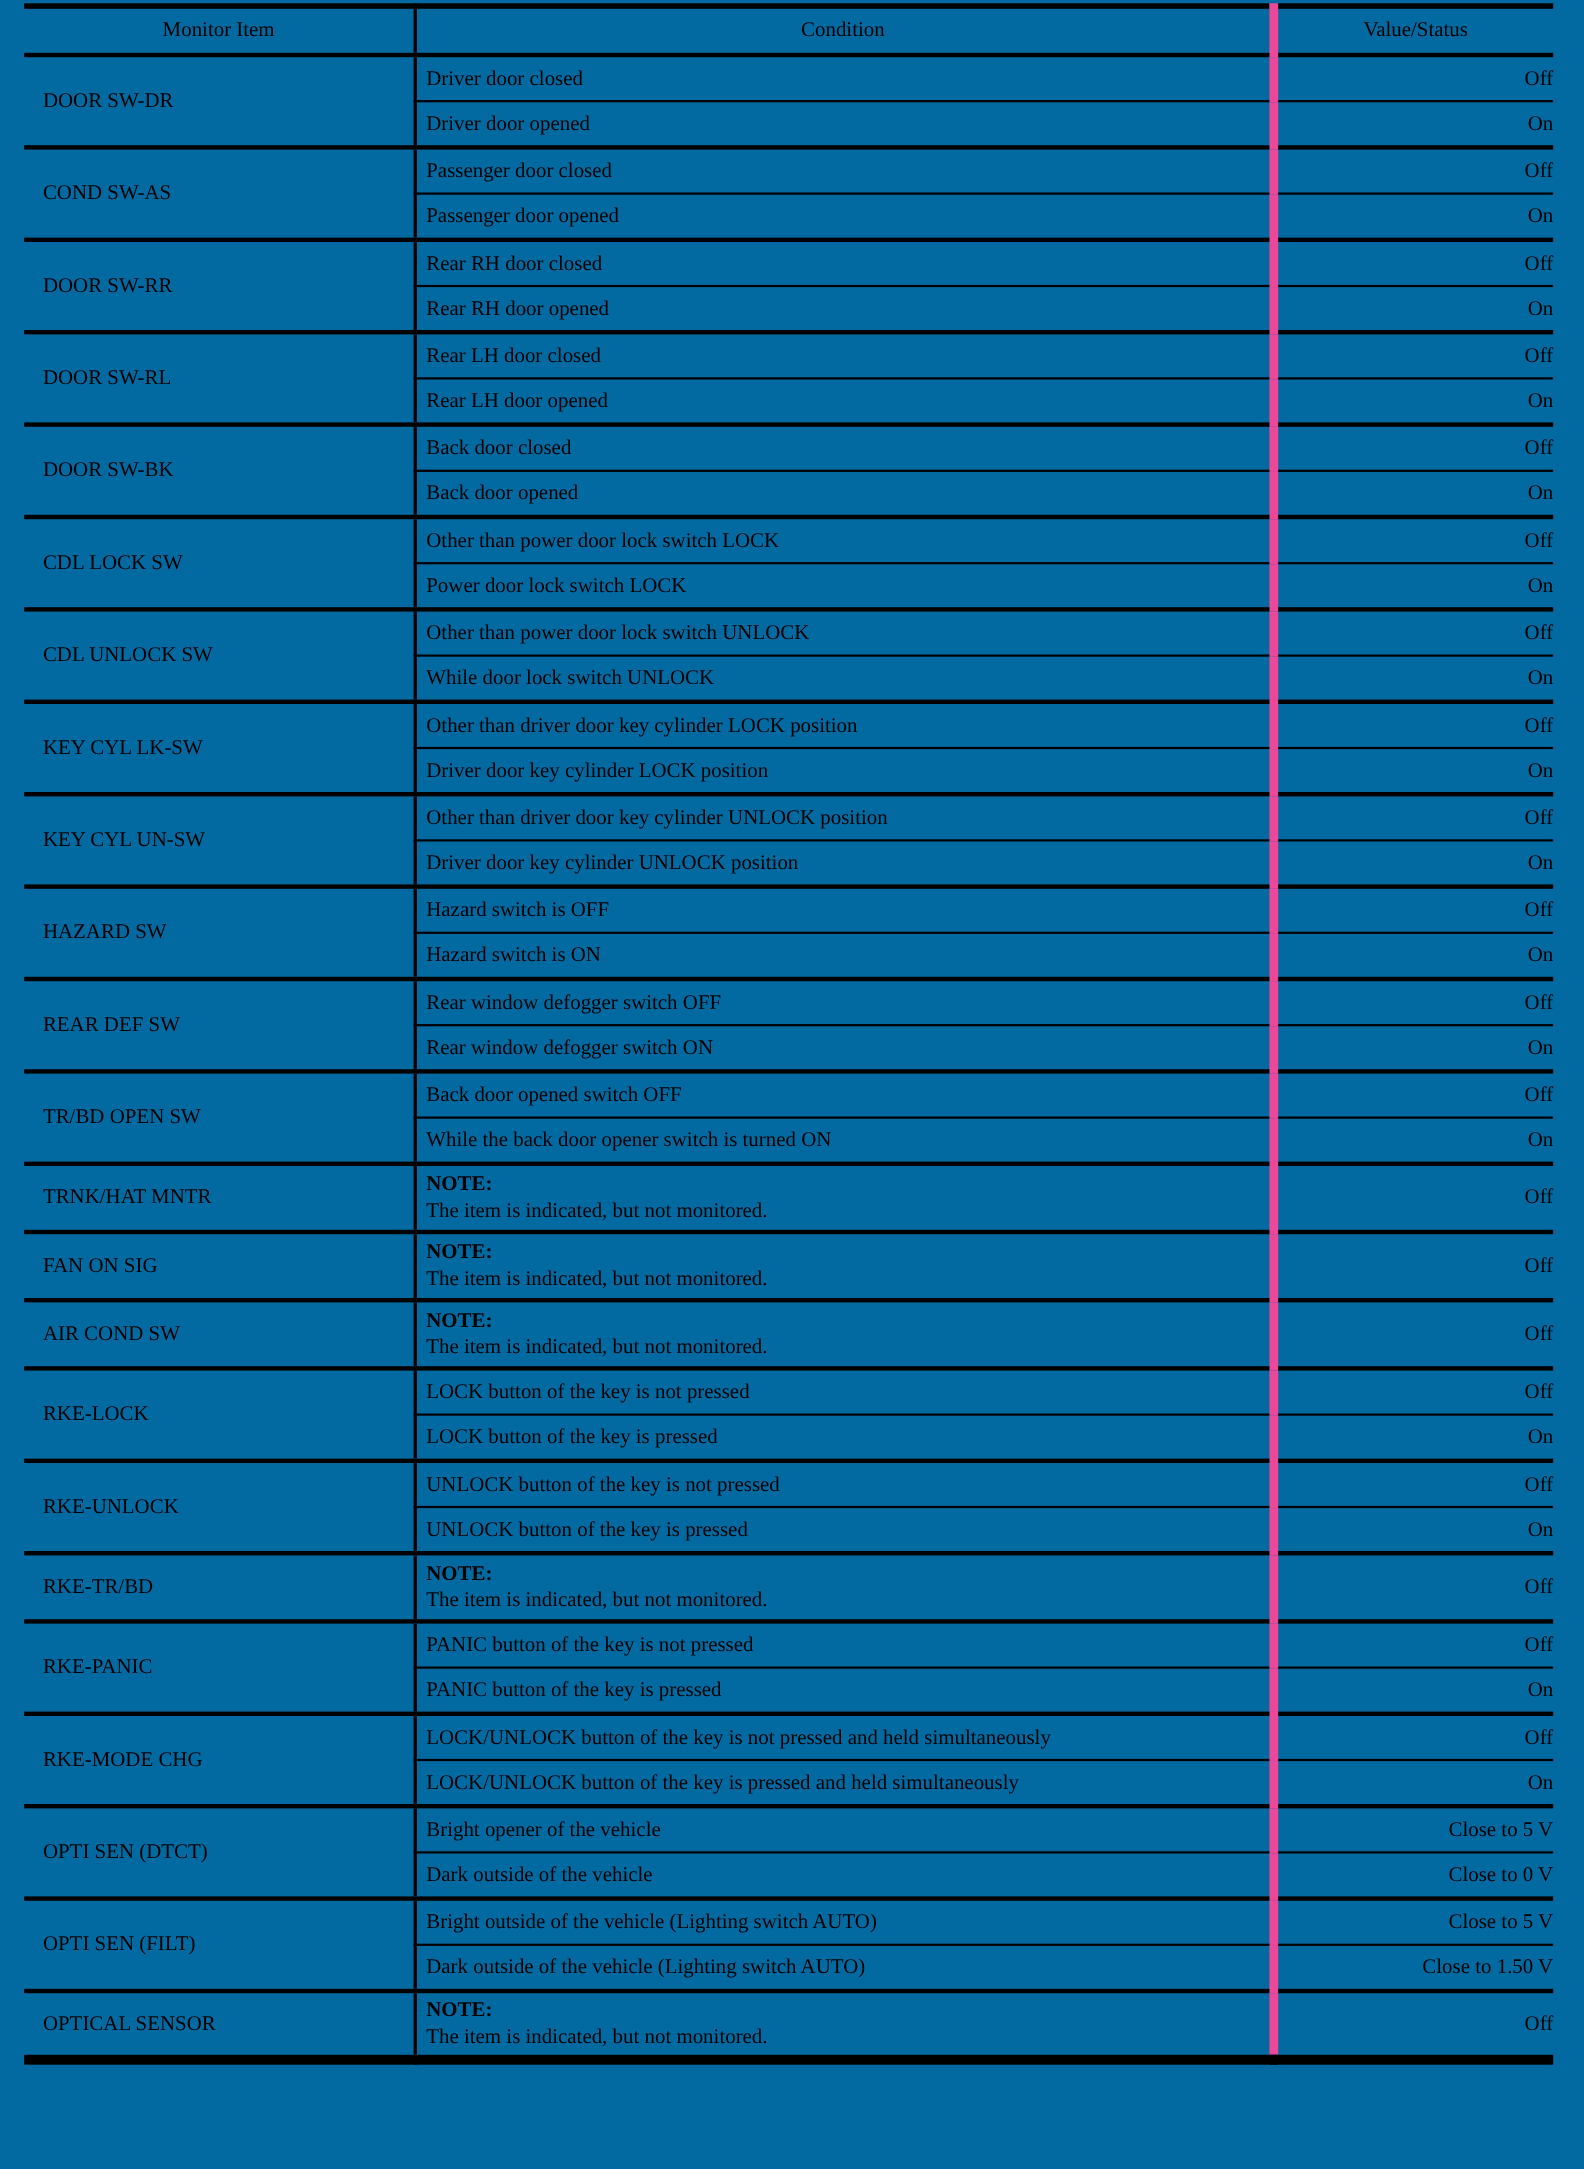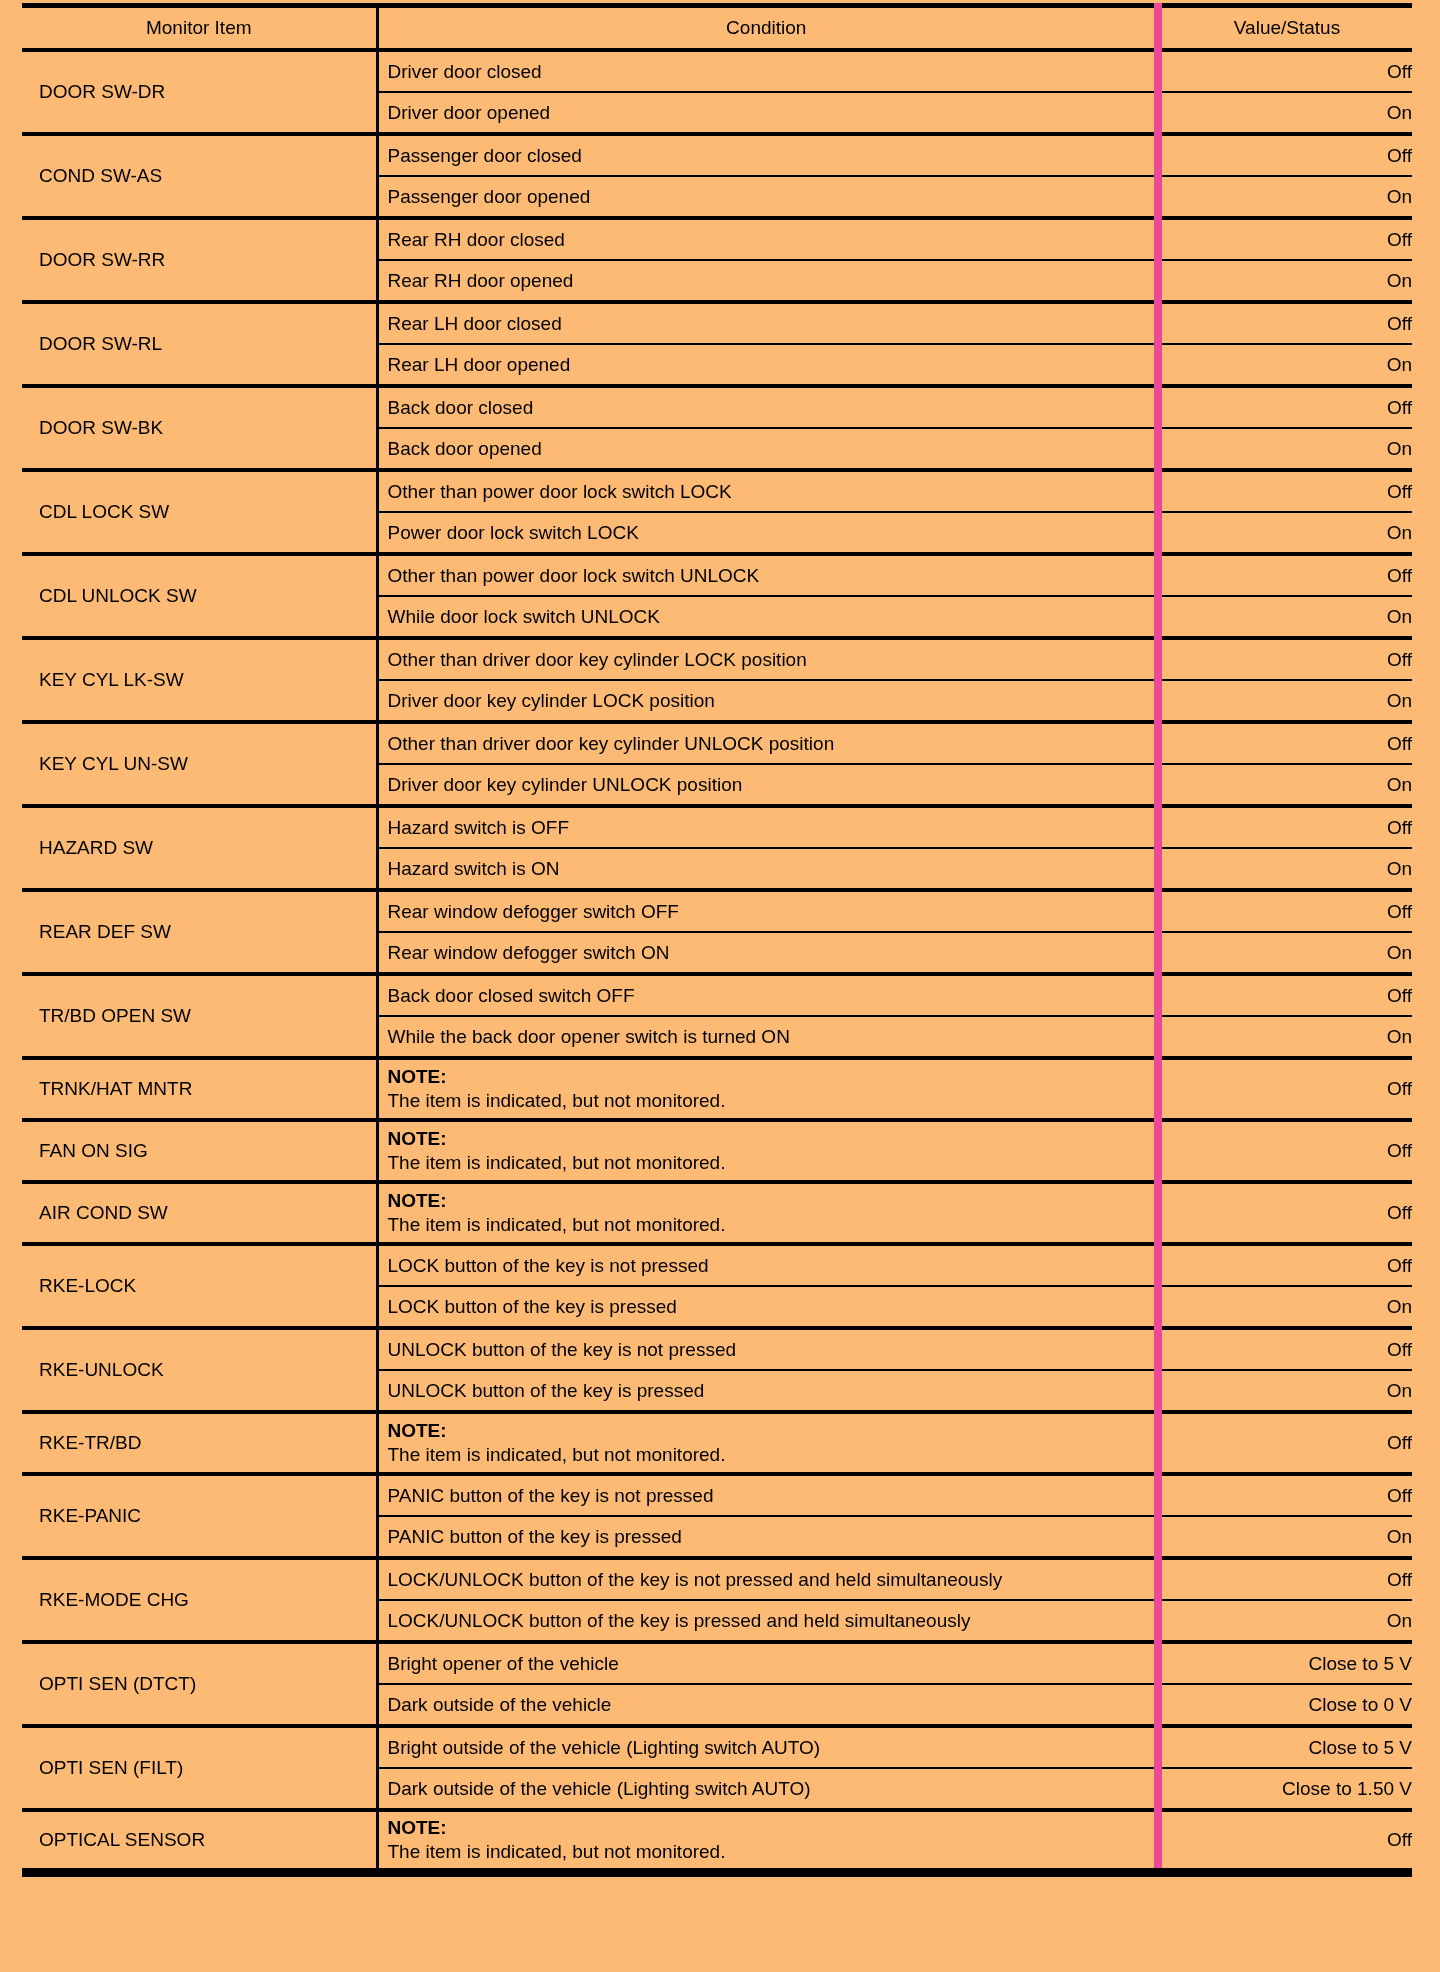--- a/index.html
+++ b/index.html
@@ -4,22 +4,22 @@
 <style>
   html, body {
     margin: 0;
     padding: 0;
     background: #ffffff;
   }
   .page {
     position: relative;
     width: 1440px;
     height: 1972px;
-    background: #fdba74;
-    font-family: Liberation Sans, sans-serif;
+    background: #0369a1;
+    font-family: Liberation Serif, serif;
     color: #000000;
     overflow: hidden;
   }
   table.monitor-table {
     border-collapse: collapse;
     table-layout: fixed;
     margin-left: 22px;
     margin-top: 3px;
     width: 1390px;
     border-top: 5px solid #000;
@@ -164,21 +164,21 @@
           <td class="item" rowspan="2">REAR DEF SW</td>
           <td class="cond">Rear window defogger switch OFF</td>
           <td class="val">Off</td>
         </tr>
         <tr class="sub-row row-normal">
           <td class="cond">Rear window defogger switch ON</td>
           <td class="val">On</td>
         </tr>
         <tr class="group-start row-normal">
           <td class="item" rowspan="2">TR/BD OPEN SW</td>
-          <td class="cond">Back door closed switch OFF</td>
+          <td class="cond">Back door opened switch OFF</td>
           <td class="val">Off</td>
         </tr>
         <tr class="sub-row row-normal">
           <td class="cond">While the back door opener switch is turned ON</td>
           <td class="val">On</td>
         </tr>
         <tr class="group-start row-note">
           <td class="item" rowspan="1">TRNK/HAT MNTR</td>
           <td class="cond">
             <div class="note-label">NOTE:</div>

